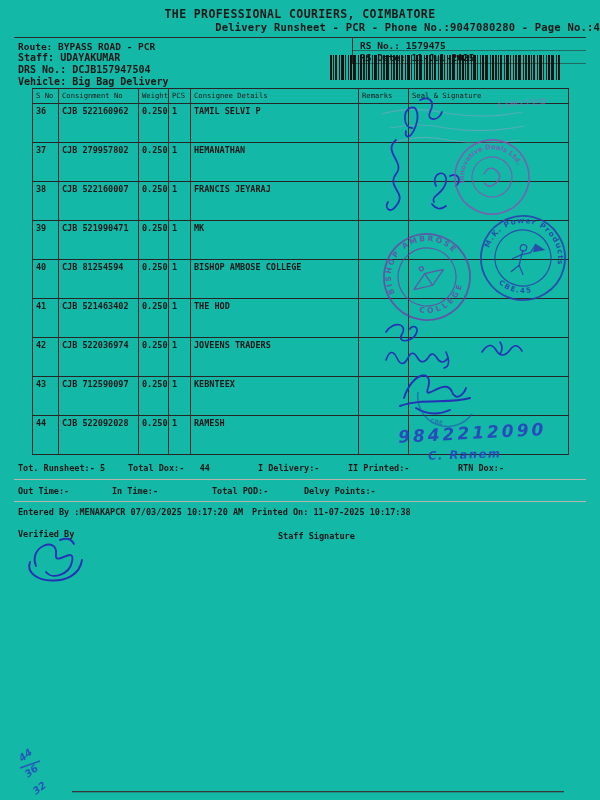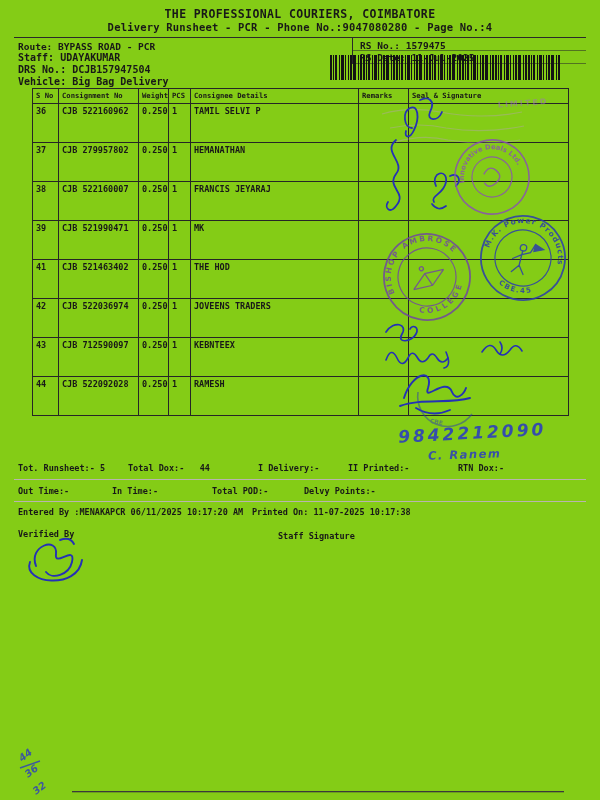--- a/index.html
+++ b/index.html
@@ -1,29 +1,29 @@
 <!DOCTYPE html>
 <html><head>
 <meta charset="utf-8">
 <style>
   *{margin:0;padding:0;box-sizing:border-box}
   html,body{background:#ffffff}
-  .page{position:relative;width:600px;height:800px;background:#84cc16;overflow:hidden;
+  .page{position:relative;width:600px;height:800px;background:#14b8a6;overflow:hidden;
         font-family:"DejaVu Sans Mono","Liberation Mono",monospace;font-weight:700;color:#181818;}
   .abs{position:absolute;white-space:pre;}
   .title{left:0;right:0;top:7px;text-align:center;font-size:11.5px;letter-spacing:.4px}
-  .subtitle{left:0;right:0;top:21px;text-align:center;font-size:10.5px;letter-spacing:.2px}
+  .subtitle{left:0;right:0;top:21px;text-align:right;font-size:10.5px;letter-spacing:.2px}
   .hline{position:absolute;height:1px;background:#2a2a2a}
   .vline{position:absolute;width:1px;background:#2a2a2a}
   .meta{font-size:9.5px}
   .metaB{font-size:10px}
   .doc-table{position:absolute;left:32px;top:88px;width:536px;border-collapse:collapse;table-layout:fixed;}
   .doc-table th,.doc-table td{border:1px solid #262626;text-align:left;vertical-align:top;
         padding:2px 3px;overflow:hidden;white-space:pre;}
-  .doc-table th{font-size:7.2px;height:15px;font-weight:700}
+  .doc-table th{font-size:7.2px;height:15px;font-weight:400}
   .doc-table td{font-size:8.5px;height:39px}
   .footer-line{position:absolute;white-space:pre;font-size:8.5px}
   .hline-faint{position:absolute;height:1px;background:#b9b4ae}
   .overlay{position:absolute;left:0;top:0;z-index:6;pointer-events:none}
   .barcode-wrap{position:absolute;left:330px;top:55px;z-index:2}
 </style>
 </head>
 <body>
 
 <div class="page">
@@ -177,20 +177,29 @@
       <tr>
           <td>39</td>
           <td>CJB 521990471</td>
           <td>0.250</td>
           <td>1</td>
           <td>MK</td>
           <td></td>
           <td></td>
         </tr>
       <tr>
+          <td>40</td>
+          <td>CJB 81254594</td>
+          <td>0.250</td>
+          <td>1</td>
+          <td>BISHOP AMBOSE COLLEGE</td>
+          <td></td>
+          <td></td>
+        </tr>
+      <tr>
           <td>41</td>
           <td>CJB 521463402</td>
           <td>0.250</td>
           <td>1</td>
           <td>THE HOD</td>
           <td></td>
           <td></td>
         </tr>
       <tr>
           <td>42</td>
@@ -228,21 +237,21 @@
   <div class="footer-line" style="left:348px;top:463px">II Printed:-</div>
   <div class="footer-line" style="left:458px;top:463px">RTN Dox:-</div>
   <div class="hline-faint" style="left:14px;top:479px;width:572px"></div>
 
   <div class="footer-line" style="left:18px;top:486px">Out Time:-</div>
   <div class="footer-line" style="left:112px;top:486px">In Time:-</div>
   <div class="footer-line" style="left:212px;top:486px">Total POD:-</div>
   <div class="footer-line" style="left:304px;top:486px">Delvy Points:-</div>
   <div class="hline-faint" style="left:14px;top:501px;width:572px"></div>
 
-  <div class="footer-line" style="left:18px;top:507px">Entered By :MENAKAPCR 06/11/2025 10:17:20 AM</div>
+  <div class="footer-line" style="left:18px;top:507px">Entered By :MENAKAPCR 07/03/2025 10:17:20 AM</div>
   <div class="footer-line" style="left:252px;top:507px">Printed On: 11-07-2025 10:17:38</div>
 
   <div class="footer-line" style="left:18px;top:529px">Verified By</div>
   <div class="footer-line" style="left:278px;top:531px">Staff Signature</div>
 
   <svg class="overlay" width="600" height="800" viewBox="0 0 600 800">
     <defs>
       <path id="arcA" d="M 464 177 A 28 28 0 0 1 520 177"></path>
       <path id="arcBtop" d="M 488 258 A 35 35 0 0 1 558 258"></path>
       <path id="arcBbot" d="M 488 258 A 35 35 0 0 0 558 258"></path>

